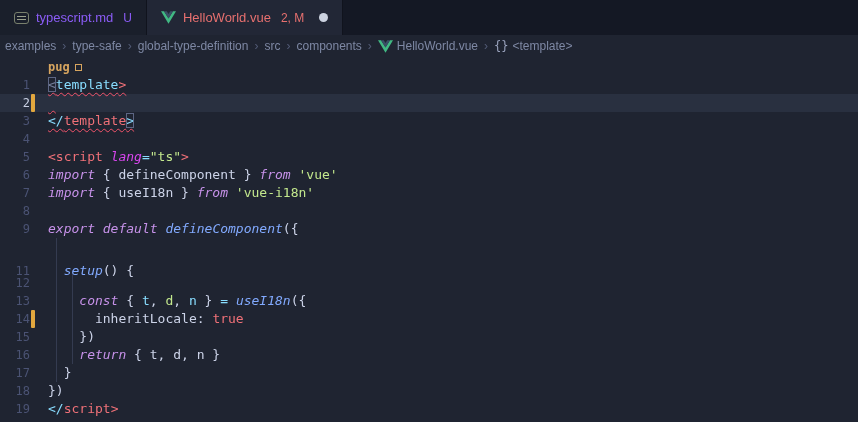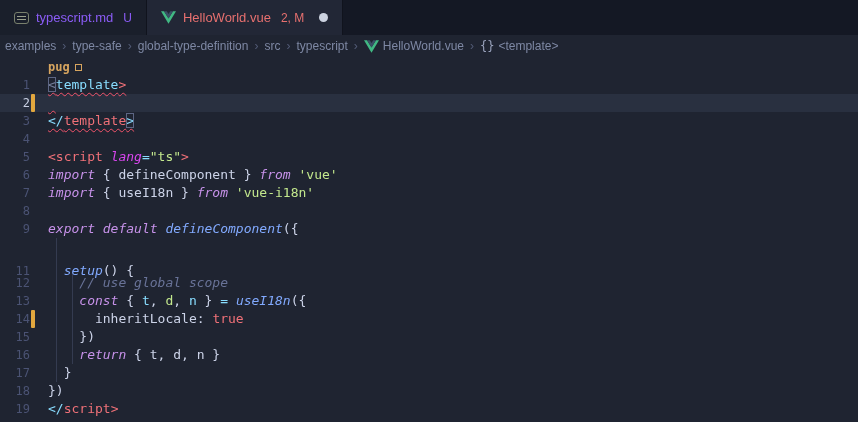--- a/index.html
+++ b/index.html
@@ -87,21 +87,21 @@
     <span class="crumb-sep">›</span>
     <span class="crumb">
       <span>global-type-definition</span>
     </span>
     <span class="crumb-sep">›</span>
     <span class="crumb">
       <span>src</span>
     </span>
     <span class="crumb-sep">›</span>
     <span class="crumb">
-      <span>typescript</span>
+      <span>components</span>
     </span>
     <span class="crumb-sep">›</span>
     <span class="crumb">
       <span class="vue-icon">
         <svg width="15" height="13" viewBox="0 0 24 20" aria-hidden="true">
           <path d="M0 0h4.8L12 11.6 19.2 0H24L12 20 0 0z" fill="#41b883"></path>
           <path d="M4.8 0h4.4L12 4.5 14.8 0h4.4L12 11.6 4.8 0z" fill="#3a4f66"></path>
         </svg>
       </span>
       <span>HelloWorld.vue</span>
@@ -135,21 +135,21 @@
     <div class="line" style="top: 19px;"><span class="ln">1</span><span class="code"><span class="tk-dim wavy boxed">&lt;</span><span class="tk-cyan wavy">template</span><span class="tk-red wavy">&gt;</span></span></div>
     <div class="line" style="top: 37px;"><span class="ln active">2</span><span class="code"><span class="wavy">&nbsp;</span></span></div>
     <div class="line" style="top: 55px;"><span class="ln">3</span><span class="code"><span class="tk-cyan wavy">&lt;/</span><span class="tk-red wavy">template</span><span class="tk-cyan wavy boxed">&gt;</span></span></div>
     <div class="line" style="top: 73px;"><span class="ln">4</span><span class="code"></span></div>
     <div class="line" style="top: 91px;"><span class="ln">5</span><span class="code"><span class="tk-red">&lt;script</span><span> </span><span class="tk-orange">lang</span><span class="tk-cyan">=</span><span class="tk-green">"ts"</span><span class="tk-red">&gt;</span></span></div>
     <div class="line" style="top: 109px;"><span class="ln">6</span><span class="code"><span class="tk-purple">import</span><span> { defineComponent } </span><span class="tk-purple">from</span><span> </span><span class="tk-green">'vue'</span></span></div>
     <div class="line" style="top: 127px;"><span class="ln">7</span><span class="code"><span class="tk-purple">import</span><span> { useI18n } </span><span class="tk-purple">from</span><span> </span><span class="tk-green">'vue-i18n'</span></span></div>
     <div class="line" style="top: 145px;"><span class="ln">8</span><span class="code"></span></div>
     <div class="line" style="top: 163px;"><span class="ln">9</span><span class="code"><span class="tk-purple">export</span><span> </span><span class="tk-purple">default</span><span> </span><span class="tk-blue">defineComponent</span><span>({</span></span></div>
     <div class="line" style="top: 205px;"><span class="ln">11</span><span class="code"><span>  </span><span class="tk-blue">setup</span><span>() {</span></span></div>
-    <div class="line" style="top: 217px; padding-left: 45px;"><span class="ln">12</span><span class="code"><span>    </span><span class="tk-comment">// use global scope</span></span></div>
+    <div class="line" style="top: 217px; padding-left: 45px;"><span class="ln">12</span><span class="code"><span>    </span></span></div>
     <div class="line" style="top: 235px;"><span class="ln">13</span><span class="code"><span>    </span><span class="tk-purple">const</span><span> { </span><span class="tk-cyan">t</span><span>, </span><span class="tk-green">d</span><span>, </span><span class="tk-cyan">n</span><span> } </span><span class="tk-cyan">=</span><span> </span><span class="tk-blue">useI18n</span><span>({</span></span></div>
     <div class="line" style="top: 253px;"><span class="ln">14</span><span class="code"><span>      inheritLocale: </span><span class="tk-red">true</span></span></div>
     <div class="line" style="top: 271px;"><span class="ln">15</span><span class="code"><span>    })</span></span></div>
     <div class="line" style="top: 289px;"><span class="ln">16</span><span class="code"><span>    </span><span class="tk-purple">return</span><span> { t, d, n }</span></span></div>
     <div class="line" style="top: 307px;"><span class="ln">17</span><span class="code"><span>  }</span></span></div>
     <div class="line" style="top: 325px;"><span class="ln">18</span><span class="code"><span>})</span></span></div>
     <div class="line" style="top: 343px;"><span class="ln">19</span><span class="code"><span class="tk-cyan">&lt;/</span><span class="tk-red">script</span><span class="tk-red">&gt;</span></span></div>
     <div class="chg" style="top: 37px;"></div>
     <div class="chg" style="top: 253px;"></div>
   </div>

